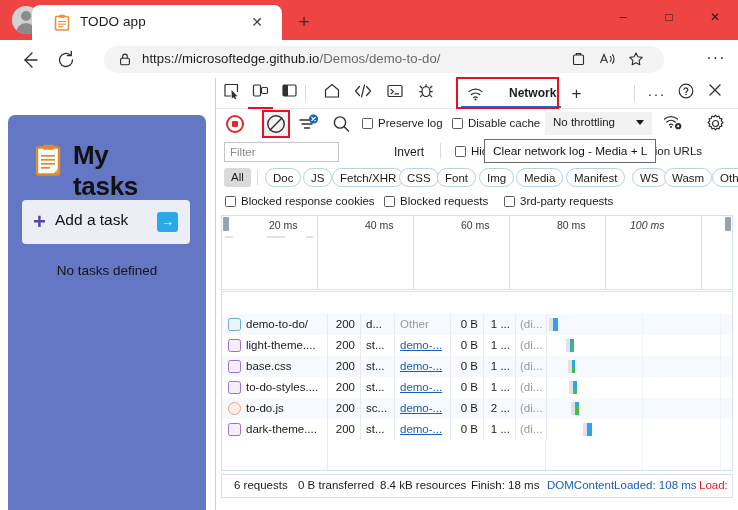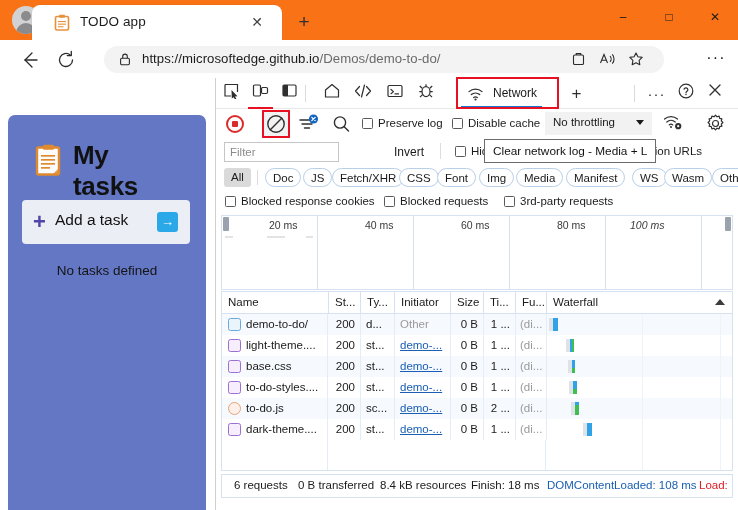--- a/index.html
+++ b/index.html
@@ -9,21 +9,21 @@
     font-family: "Liberation Sans", sans-serif;
     background: #ececed;
     overflow: hidden;
     -webkit-font-smoothing: antialiased;
   }
   .window { position:relative; width:738px; height:510px; background:#ececed; }
 
   
   .tabstrip {
     position:absolute; left:0; top:0; width:738px; height:40px;
-    background:#f97316;
+    background:#ef4444;
   }
   .profile-avatar {
     position:absolute; left:12px; top:6px; width:28px; height:28px;
     border-radius:50%; background:#d2d2d3; overflow:hidden;
   }
   .profile-avatar .head {
     position:absolute; left:9px; top:5px; width:10px; height:10px;
     border-radius:50%; background:#8b8b8d;
   }
   .profile-avatar .body {
@@ -454,21 +454,21 @@
 
       <div class="dt-tab dt-tab-active" style="left:243px">
         <span style="position:absolute;left:8px;top:5px;">
           <svg width="17" height="16" viewBox="0 0 17 16" fill="none" stroke="#2f2f2f" stroke-width="1.25">
             <path d="M2 5.6 a10 10 0 0 1 13 0" stroke-linecap="round"></path>
             <path d="M4.3 8.6 a6.5 6.5 0 0 1 8.4 0" stroke-linecap="round"></path>
             <path d="M6.7 11.5 a3 3 0 0 1 3.6 0" stroke-linecap="round"></path>
             <circle cx="8.5" cy="13.5" r="1.1" fill="#2f2f2f" stroke="none"></circle>
           </svg>
         </span>
-        <span style="margin-left:28px;">Network</span>
+        <span style="margin-left:44px;font-weight:bold;">Network</span>
       </div>
       <div class="redbox" style="left:240px; top:-1px; width:103px; height:32px;"></div>
 
       <div class="dt-ic" style="left:348px; font-size:17px; line-height:23px; font-weight:300;">+</div>
 
       <div class="dt-sep" style="left:418px"></div>
       <div class="dt-ic" style="left:428px; font-size:15px; line-height:23px; letter-spacing:1px;">···</div>
       <div class="dt-ic" style="left:457px">
         <svg width="18" height="18" viewBox="0 0 18 18" fill="none" stroke="#2f2f2f" stroke-width="1.2">
           <circle cx="9" cy="9" r="6.8"></circle>
@@ -591,31 +591,20 @@
       <div class="ov-lab" style="left:143px;text-align:center;">40 ms</div>
       <div class="ov-lab" style="left:239px;">60 ms</div>
       <div class="ov-lab" style="left:335px;">80 ms</div>
       <div class="ov-lab" style="left:408px;font-style:italic;">100 ms</div>
       <div class="ov-tick" style="left:3px; width:8px;"></div>
       <div class="ov-tick" style="left:45px; width:18px;"></div>
       <div class="ov-tick" style="left:84px; width:7px;"></div>
     </div>
 
     <div class="nettable">
-      <div class="th-row">
-        <div class="th" style="left:0; width:107px;">Name</div>
-        <div class="th" style="left:107px; width:32px;">St...</div>
-        <div class="th" style="left:139px; width:34px;">Ty...</div>
-        <div class="th" style="left:173px; width:56px;">Initiator</div>
-        <div class="th" style="left:229px; width:33px;">Size</div>
-        <div class="th" style="left:262px; width:32px;">Ti...</div>
-        <div class="th" style="left:294px; width:31px;">Fu...</div>
-        <div class="th" style="left:325px; width:185px; border-right:none;">Waterfall</div>
-        <div class="sortarrow"></div>
-      </div>
 
       <div class="trow alt" style="top:22px;">
         <div class="rowicon doc"></div>
         <div class="rowname">demo-to-do/</div>
         <div class="tcell num" style="left:107px; width:32px;">200</div>
         <div class="tcell" style="left:139px; width:34px; padding-left:5px;">d...</div>
         <div class="tcell muted" style="left:173px; width:56px; padding-left:5px;">Other</div>
         <div class="tcell num" style="left:229px; width:33px;">0 B</div>
         <div class="tcell num" style="left:262px; width:32px;">1 ...</div>
         <div class="tcell muted" style="left:294px; width:31px; padding-left:4px;">(di...</div>

